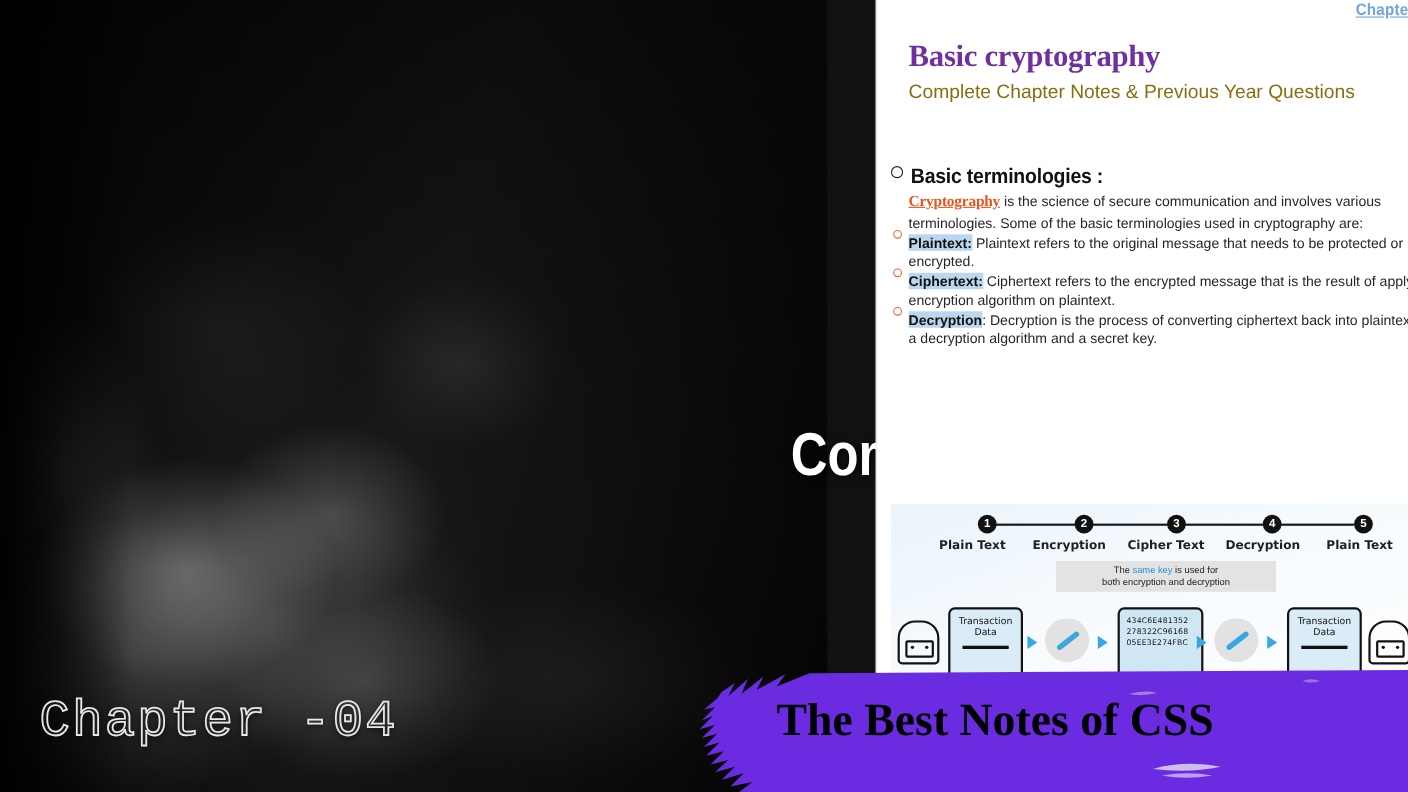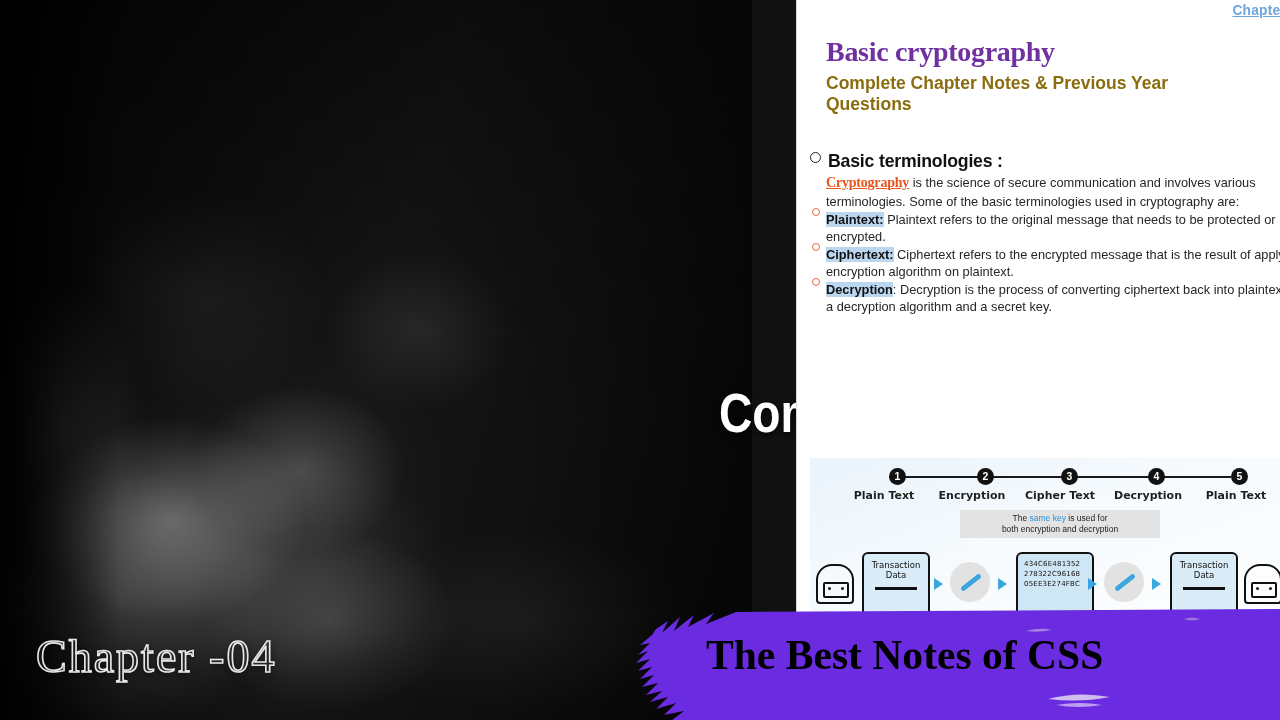--- a/index.html
+++ b/index.html
@@ -36,31 +36,31 @@
     text-shadow:0 2px 10px rgba(0,0,0,.75);}
   .subtitle-block{position:absolute;right:22px;top:385px;width:660px;text-align:right;}
   .sub-line{display:block;font-weight:700;font-size:55px;line-height:1.02;
     transform:scaleX(.84);transform-origin:right center;
     text-shadow:0 2px 8px rgba(0,0,0,.8);}
   .w{color:#ffffff;}
   .o{color:#ED8B16;}
 
   
   .chapter-tag{position:absolute;left:36px;top:630px;font-size:46px;letter-spacing:2px;
-    font-family:Liberation Serif, serif;font-weight:300;color:rgba(255,255,255,.06);
+    font-family:Liberation Mono, monospace;font-weight:300;color:rgba(255,255,255,.06);
     -webkit-text-stroke:1.6px #e8e8e8;text-shadow:0 2px 6px rgba(0,0,0,.7);}
 
   
   .doc{position:absolute;left:752px;top:0;width:528px;height:720px;background:#ffffff;overflow:hidden;margin-left:44px;}
   .doc-inner{position:absolute;left:0;top:0;width:528px;height:720px;}
   .doc-link{position:absolute;right:18px;top:1px;color:#6FA5DB;font-weight:700;font-size:15px;
     text-decoration:underline;letter-spacing:.2px;transform:scaleX(.92);transform-origin:right top;}
   .doc-h1{position:absolute;left:30px;top:36px;color:#7030A0;font-weight:700;font-size:28px;
     font-family:"Liberation Serif",serif;letter-spacing:-.3px;}
-  .doc-h2{position:absolute;left:30px;top:73px;width:420px;color:#8a6d0f;font-weight:700;
+  .doc-h2{position:absolute;left:30px;top:73px;width:420px;color:#8a6d0f;font-weight:400;
     font-size:17.5px;line-height:1.18;font-family:"Liberation Sans",sans-serif;}
   .doc-sec{position:absolute;left:14px;top:150px;width:510px;}
   .sec-head{display:flex;align-items:baseline;gap:7px;margin-bottom:2px;text-align:center;}
   .o-bullet{width:9px;height:9px;border:1.6px solid #222;border-radius:50%;display:inline-block;
     flex:none;position:relative;top:-4px;}
   .o-bullet.sm{width:6px;height:6px;border:1.3px solid #E8663C;top:-3px;margin-left:2px;}
   .sec-title{font-weight:700;font-size:19px;color:#111;letter-spacing:-.2px;
     font-family:"Liberation Sans",sans-serif;transform:scaleX(.93);transform-origin:left;}
   .para{font-size:12.8px;line-height:1.33;color:#262626;margin:0 0 1px 16px;}
   .kw-red{color:#E8551C;font-weight:700;font-size:14px;text-decoration:underline;

